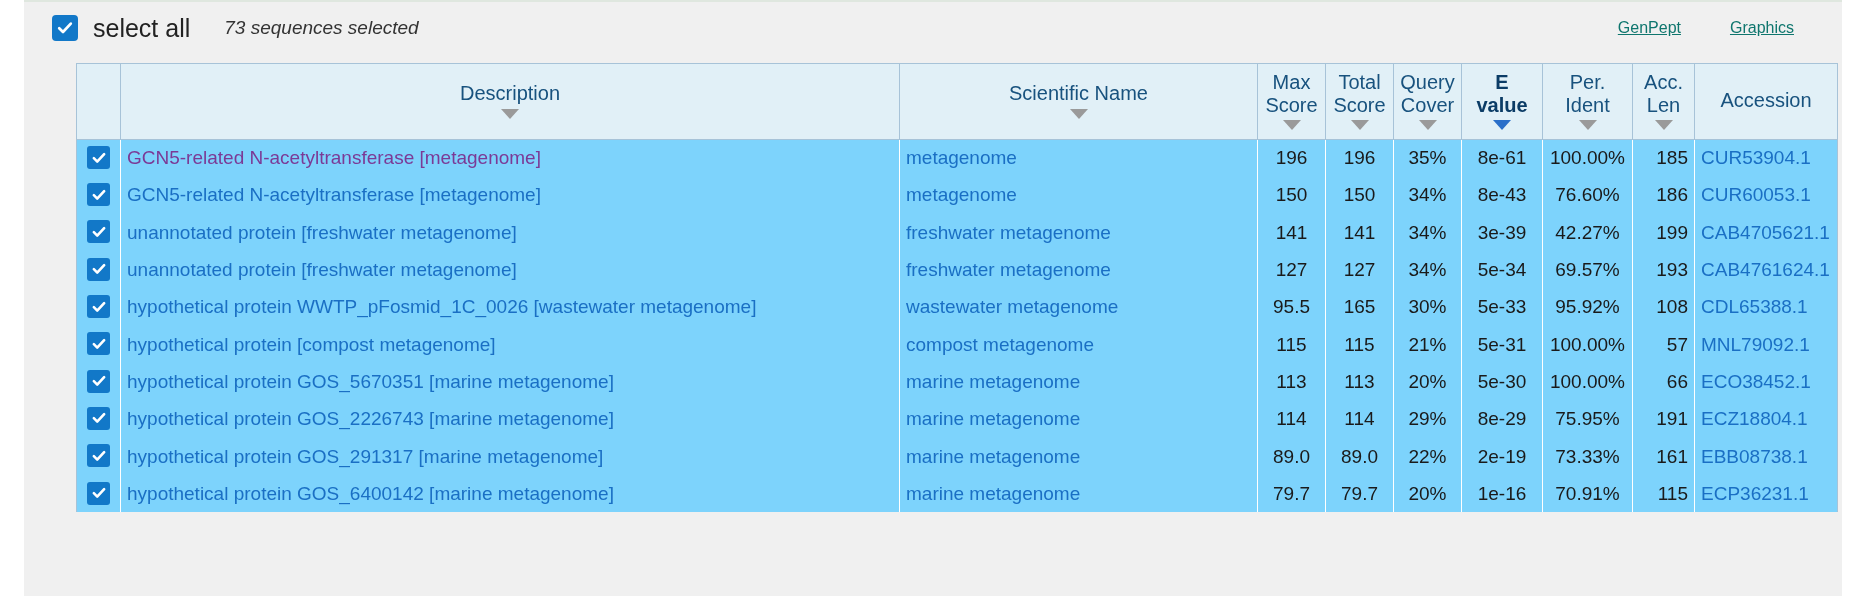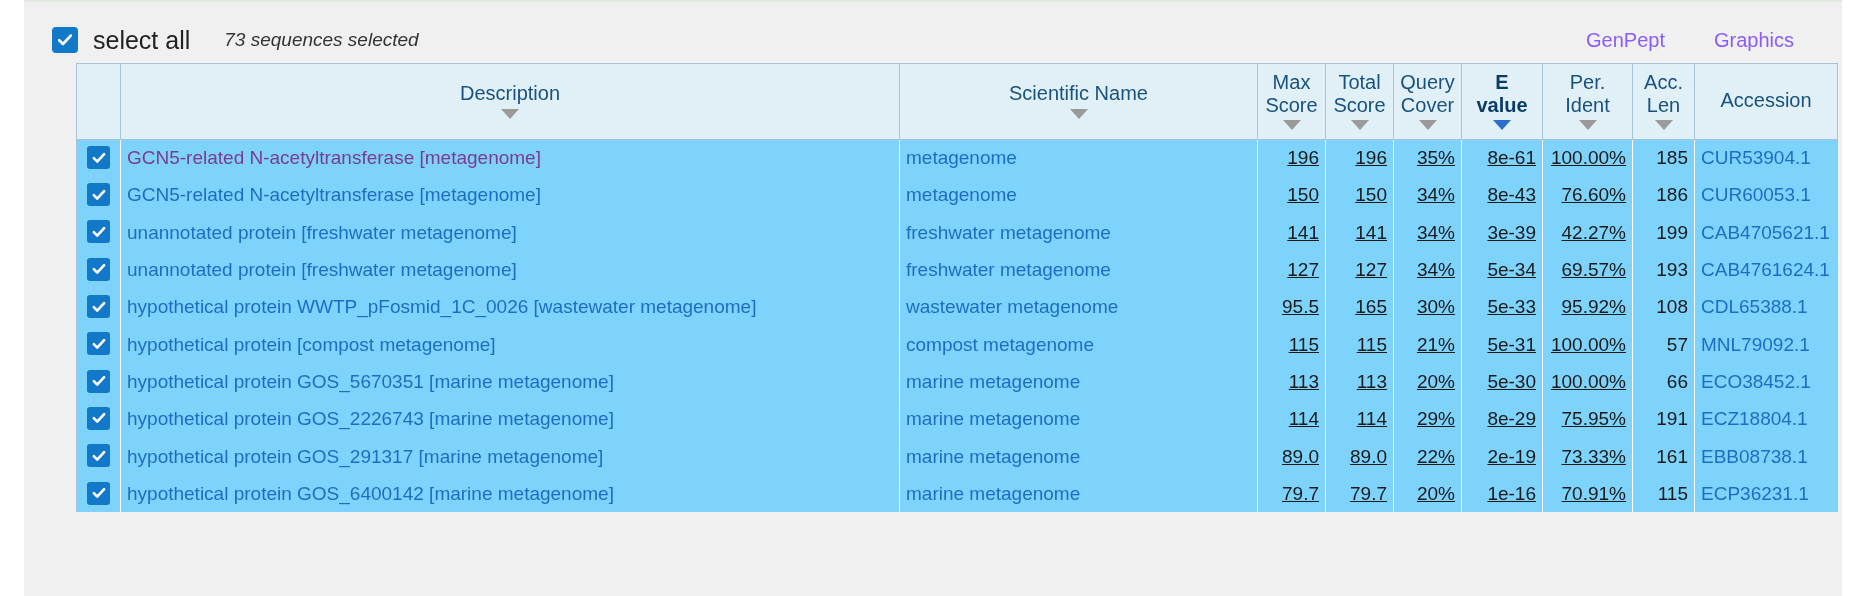--- a/index.html
+++ b/index.html
@@ -28,21 +28,21 @@
     width: 1818px;
     height: 596px;
     background: #f0f0f0;
     border-top: 2px solid #dfe7df;
   }
 
   
   #toolbar {
     position: absolute;
     left: 28px;
-    top: 16px;
+    top: 4px;
     width: 1762px;
     height: 44px;
     display: flex;
     align-items: center;
   }
 
   .chk {
     width: 26px;
     height: 26px;
     border-radius: 4px;
@@ -70,22 +70,23 @@
   }
 
   #toolbar-right {
     margin-left: auto;
     display: flex;
     align-items: center;
     gap: 49px;
     padding-right: 20px;
   }
   .tool-link {
-    font-size: 20px;
-    color: #8b5cf6;
+    font-size: 16px;
+    color: #0f766e;
+    text-decoration: underline;
     cursor: pointer;
     white-space: nowrap;
   }
 
   
   #results-table {
     position: absolute;
     left: 52px;
     top: 61px;
     width: 1761px;
@@ -136,21 +137,21 @@
   #results-table tbody tr td:first-child {
     border-left: 1px solid #a7c3d8;
   }
   #results-table tbody tr td:last-child {
     border-right: 1px solid #a7c3d8;
   }
 
   td.c-check { text-align: center; padding: 0; }
   td.c-desc  { text-align: left;  padding-left: 10px; }
   td.c-sci   { text-align: left;  padding-left: 14px; }
-  td.c-num   { text-align: right; padding-right: 20px; text-decoration: underline; }
+  td.c-num   { text-align: center; padding-right: 20px; }
   td.c-acclen{ text-align: right; padding-right: 20px; }
   td.c-acc   { text-align: left;  padding-left: 14px; }
 
   .row-chk {
     width: 23px; height: 23px; border-radius: 3px;
     background: #1278c8;
     display: inline-flex; align-items: center; justify-content: center;
     cursor: pointer;
   }
 

